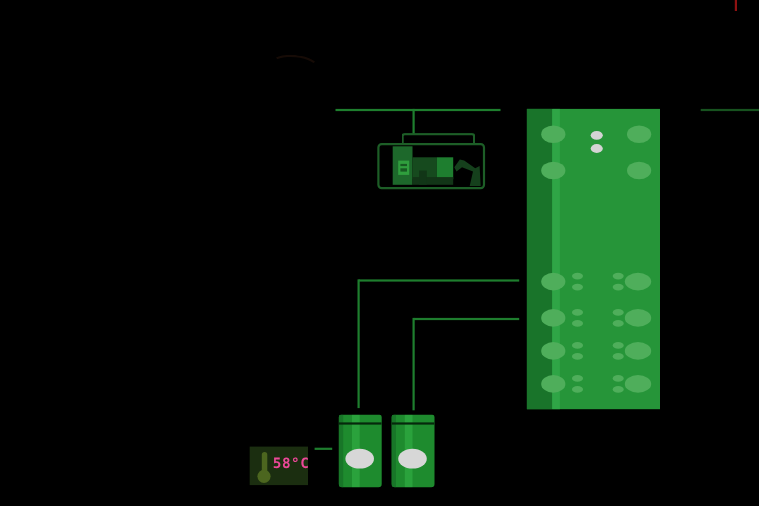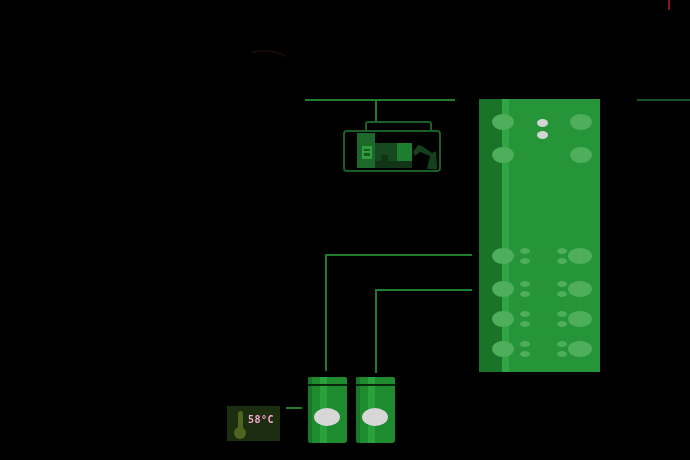--- a/index.html
+++ b/index.html
@@ -32,22 +32,22 @@
   .canister{position:absolute;top:377px;width:39px;height:66px;background:#1e8b2e;border-radius:2px 2px 3px 3px;overflow:hidden;}
   .canister .edge{position:absolute;left:0;top:0;width:4px;height:66px;background:#187628;}
   .canister .shine{position:absolute;left:12px;top:0;width:7px;height:66px;background:#2aa23c;}
   .canister .capline{position:absolute;left:0;top:7px;width:39px;height:2px;background:#06280c;}
   .canister .label-ellipse{position:absolute;left:6px;top:31px;width:26px;height:18px;border-radius:50%;background:#d7d7d7;}
   
   #temp-label{left:227px;top:406px;width:53px;height:35px;background:#1b2e10;}
   #thermo-stem{position:absolute;left:11px;top:5px;width:5px;height:22px;background:#4c661f;border-radius:3px 3px 0 0;}
   #thermo-bulb{position:absolute;left:7px;top:21px;width:12px;height:12px;background:#4c661f;border-radius:50%;}
   #temp-text{
-    position:absolute;left:21px;top:8px;font-size:10px;font-weight:bold;
-    color:#f9a8d4;letter-spacing:0.5px;
+    position:absolute;left:21px;top:8px;font-size:13px;font-weight:bold;
+    color:#ec4899;letter-spacing:0.5px;
   }
   
   #alert-tick{left:668px;top:0;width:2px;height:10px;background:#8f1111;}
   #smudge-arc{
     left:246px;top:50px;width:40px;height:16px;
     border:2px solid transparent;border-top-color:#160b06;border-radius:50%;
     transform:rotate(6deg);
   }
 </style>
 </head>

